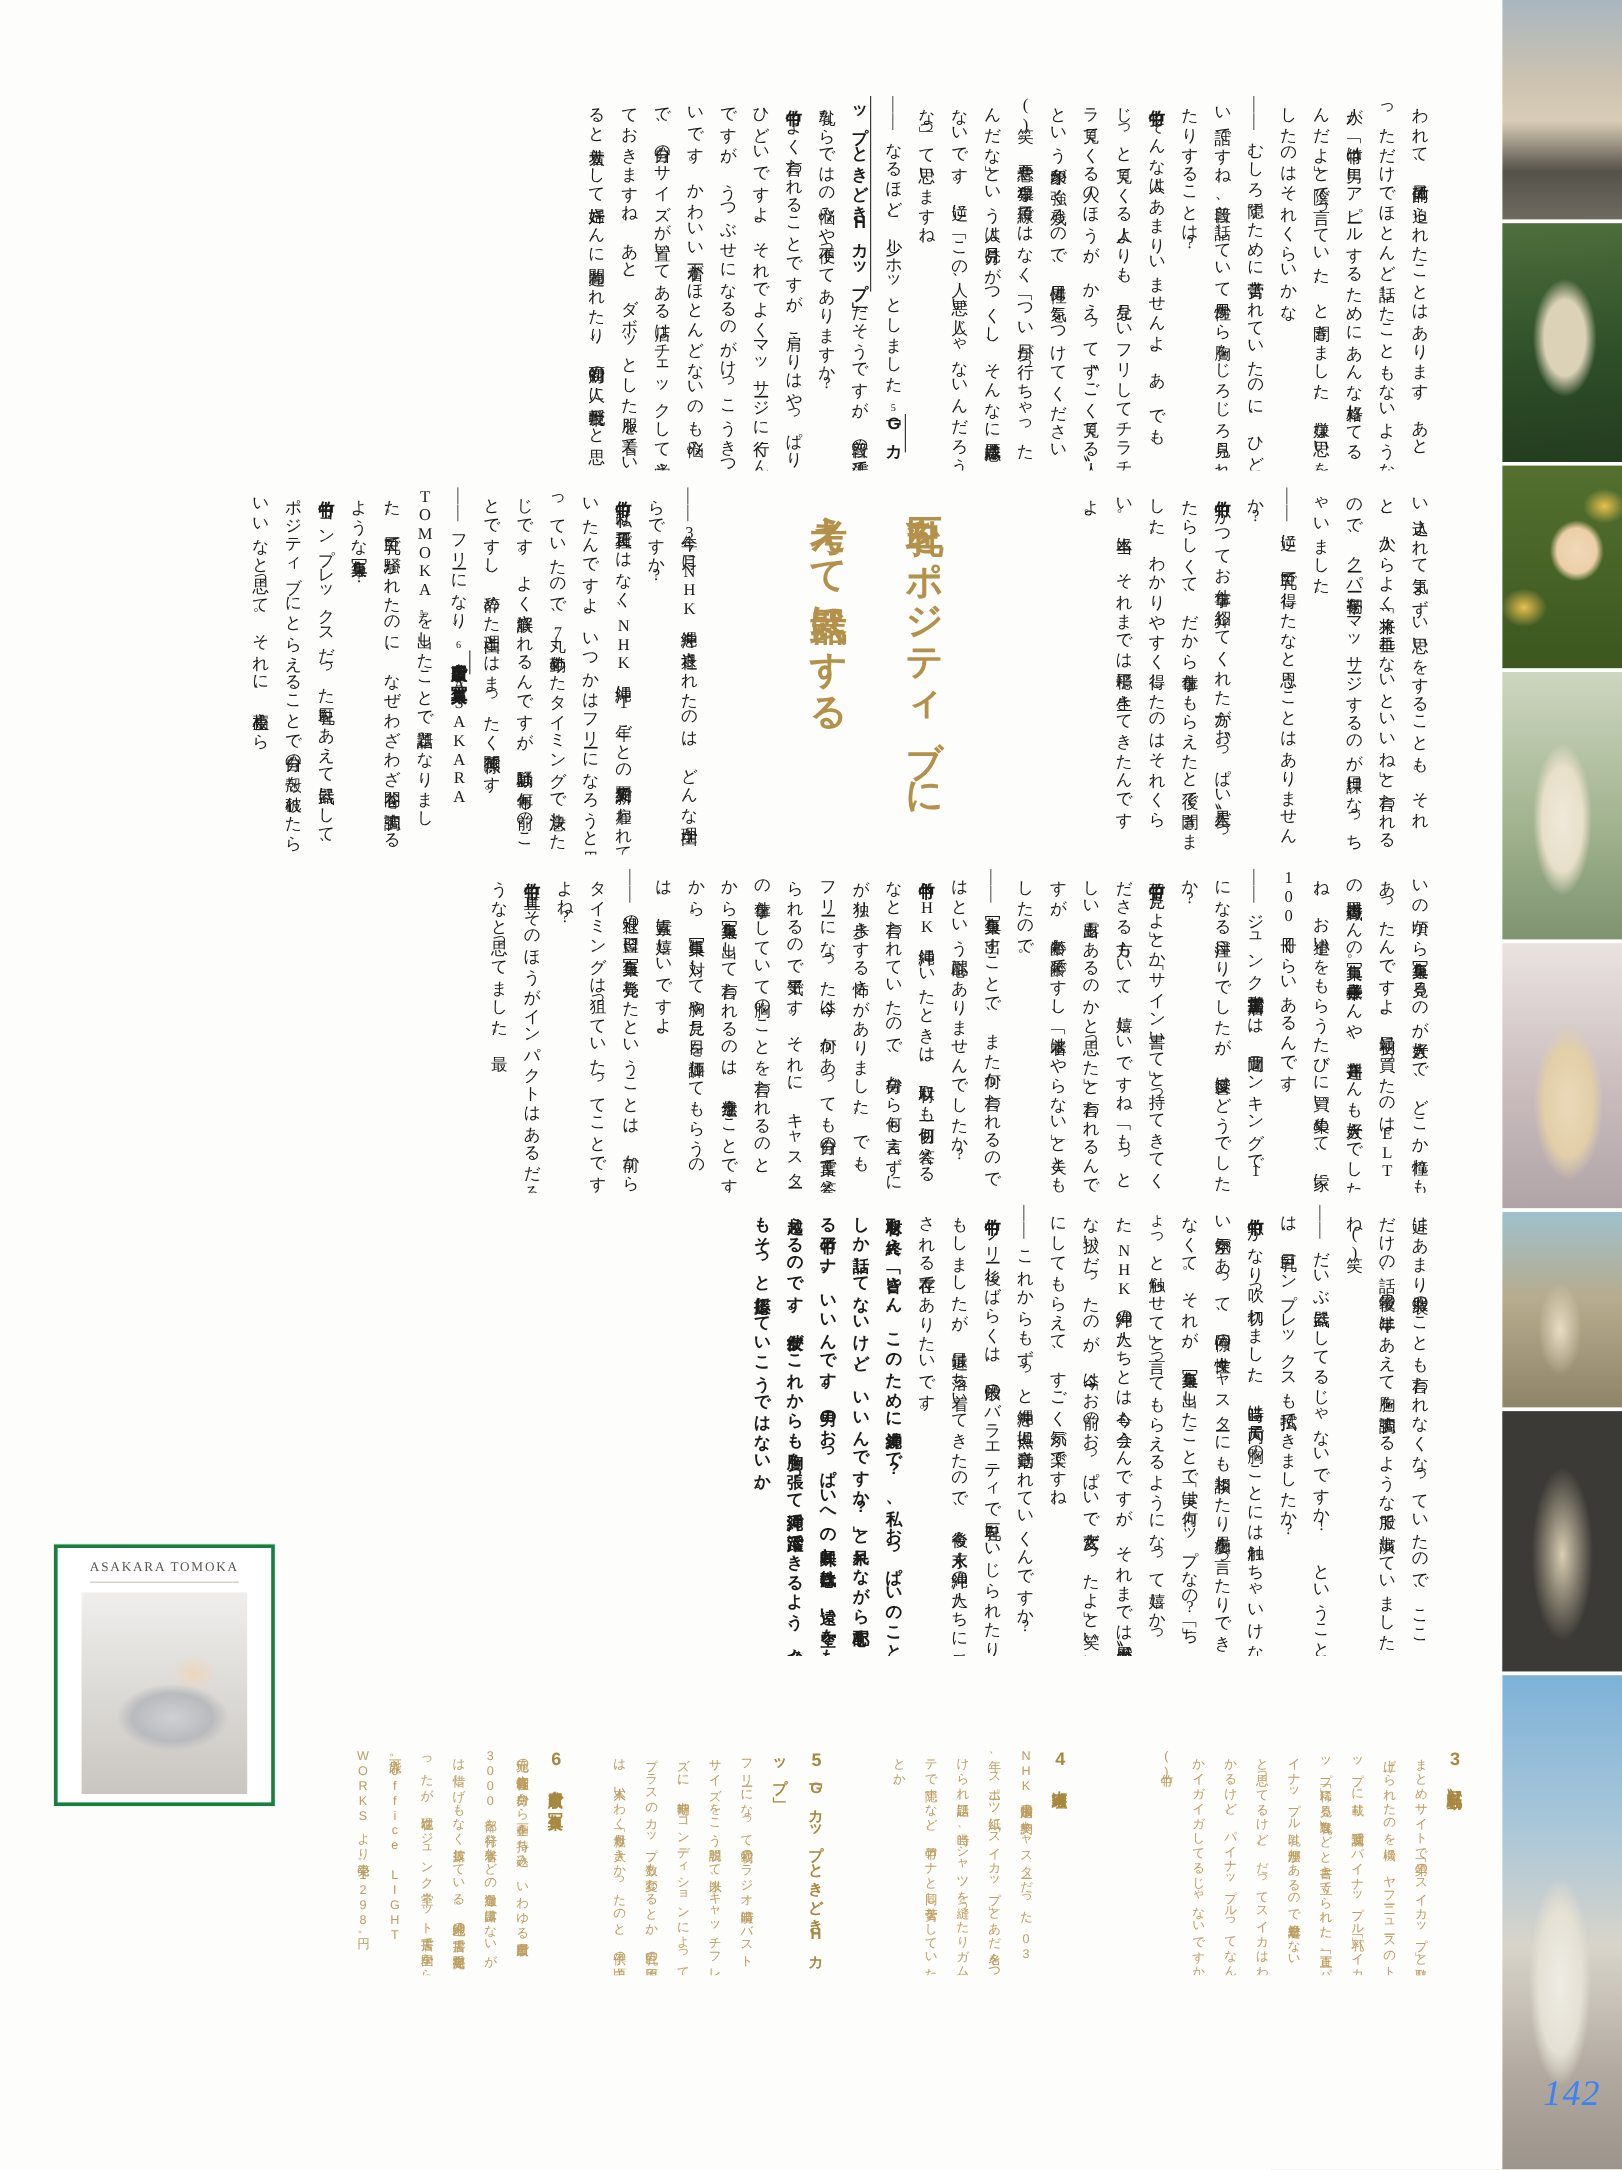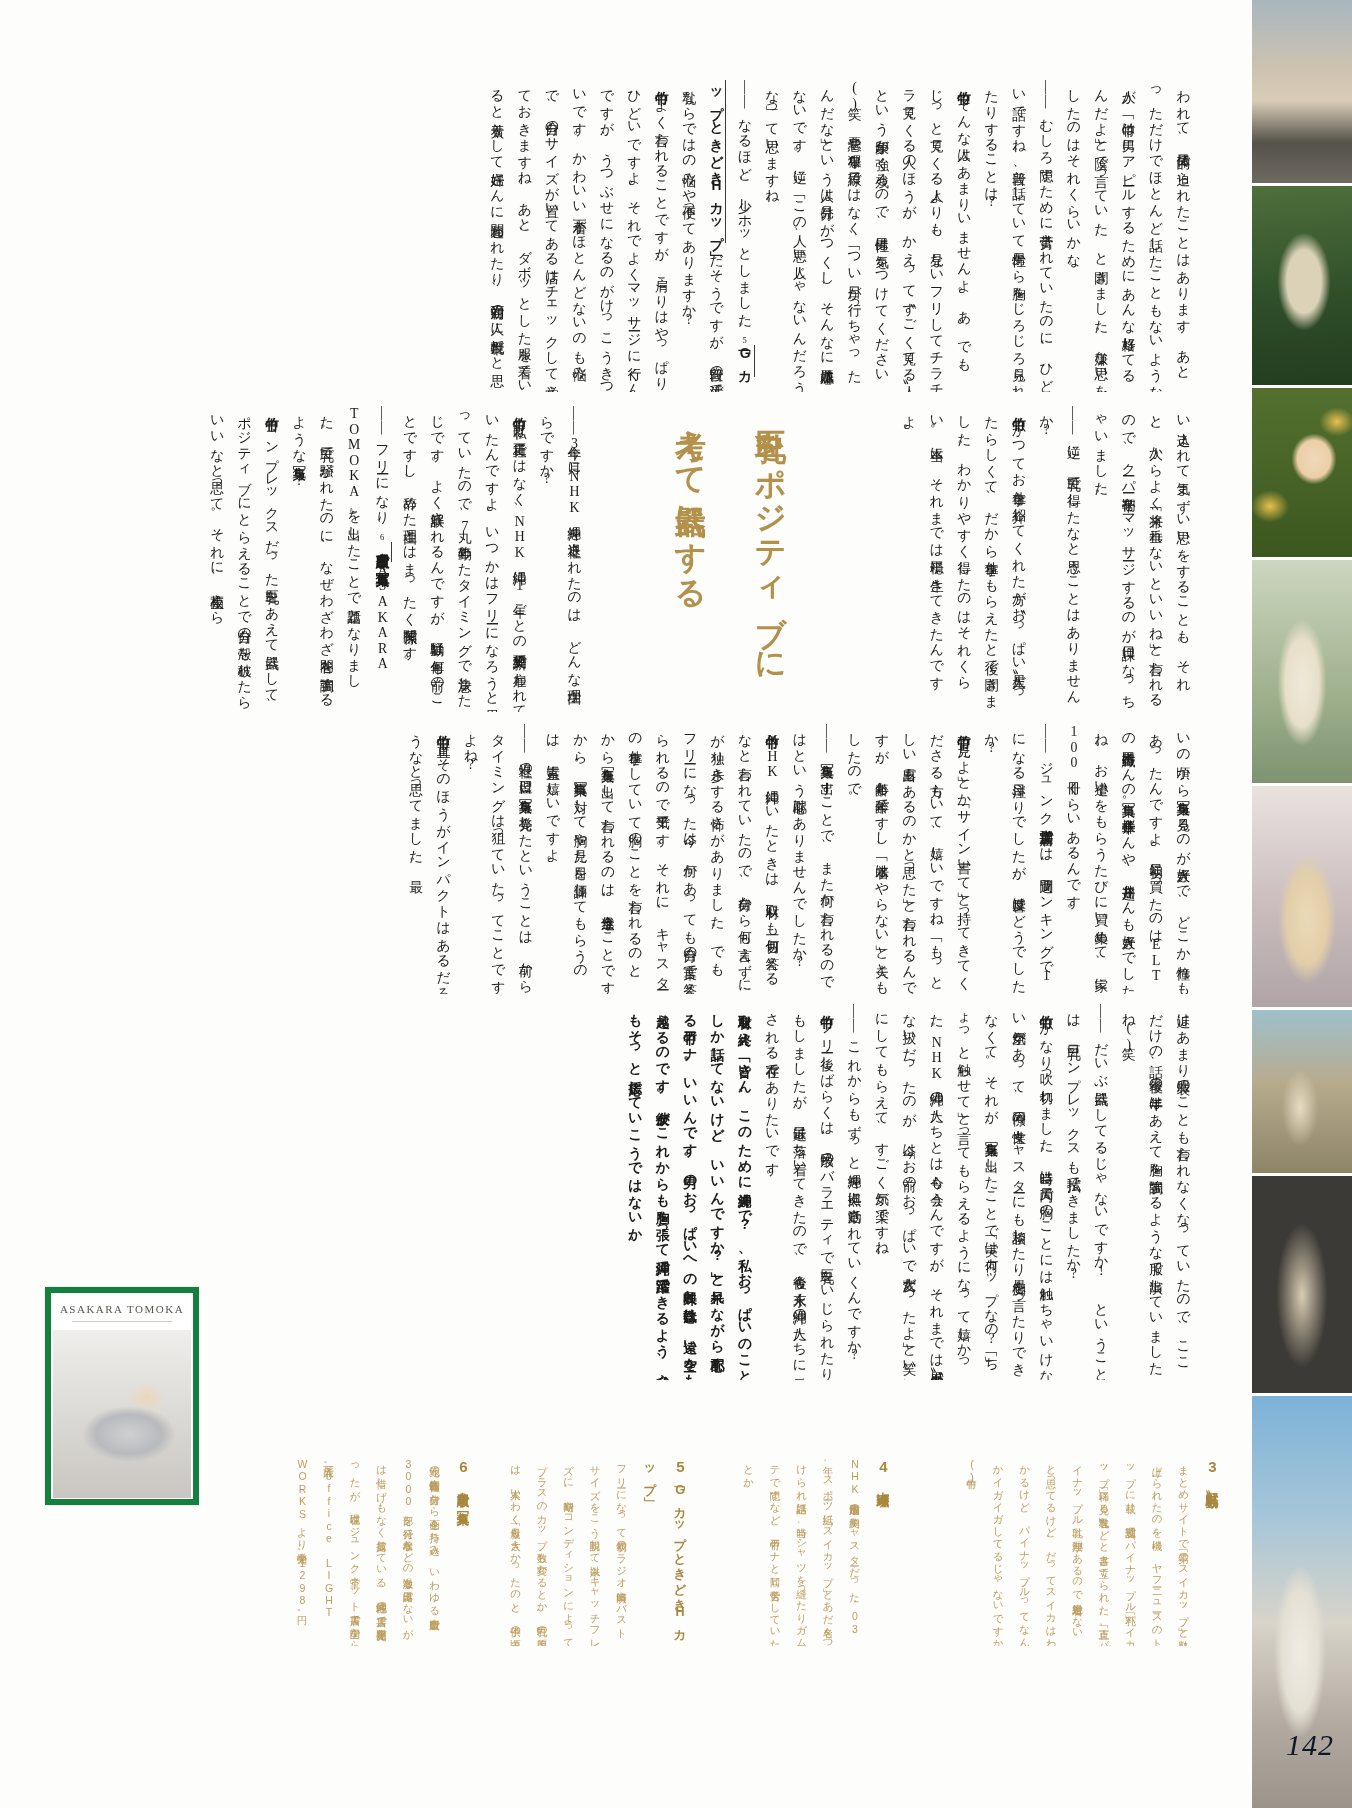--- a/index.html
+++ b/index.html
@@ -42,31 +42,31 @@
   .photo{width:100%;border-bottom:3px solid #fff;box-sizing:border-box;}
   .ph1{height:186px;background:linear-gradient(180deg,#a9b6bf 0%,#cdc3b0 38%,#d9cdb8 55%,#55524a 78%,#6e6a60 100%);}
   .ph2{height:202px;background:radial-gradient(38px 70px at 52% 48%,#dcd2b8 0%,#dcd2b8 45%,rgba(0,0,0,0) 70%),linear-gradient(175deg,#4f6f3d 0%,#2f4f29 55%,#233c1f 100%);}
   .ph3{height:172px;background:radial-gradient(30px 34px at 62% 42%,#f0d8ba 0%,#eccfa8 55%,rgba(0,0,0,0) 75%),radial-gradient(24px 20px at 18% 70%,#e9c04e 0%,rgba(0,0,0,0) 80%),radial-gradient(22px 18px at 85% 20%,#e9c04e 0%,rgba(0,0,0,0) 80%),linear-gradient(180deg,#53702f 0%,#3c571f 100%);}
   .ph4{height:226px;background:radial-gradient(34px 88px at 50% 55%,#efe9da 0%,#e7dfc9 50%,rgba(0,0,0,0) 72%),linear-gradient(180deg,#cdd6c0 0%,#9fb18d 60%,#7f9370 100%);}
   .ph5{height:224px;background:radial-gradient(40px 90px at 55% 60%,#ead9b9 0%,#e2cfa9 50%,rgba(0,0,0,0) 72%),linear-gradient(180deg,#e9e3e0 0%,#cdbfc0 50%,#b0a4a6 100%);}
   .ph6{height:166px;background:radial-gradient(26px 55px at 48% 60%,#e8ddc4 0%,rgba(0,0,0,0) 70%),linear-gradient(180deg,#9fc0cc 0%,#b7ab8d 45%,#8e8468 100%);}
   .ph7{height:220px;background:radial-gradient(30px 85px at 50% 55%,#d9cdb2 0%,#3c3a36 85%),linear-gradient(180deg,#a7b0b4 0%,#97a0a2 60%,#7c8380 100%);}
   .ph8{height:412px;border-bottom:none;background:radial-gradient(36px 120px at 48% 62%,#efece4 0%,#e4e0d4 50%,rgba(0,0,0,0) 72%),linear-gradient(180deg,#7db2d8 0%,#a8c6d8 30%,#d8d4ca 55%,#b2aaa0 80%,#9b948a 100%);}
   
-  #bookcover{position:absolute;left:45px;top:1287px;width:154px;height:218px;background:#fff;
-             border:6px solid #15803d;box-shadow:0 0 0 1px #eee;box-sizing:border-box;}
+  #bookcover{position:absolute;left:45px;top:1287px;width:184px;height:218px;background:#fff;
+             border:3px solid #15803d;box-shadow:0 0 0 1px #eee;box-sizing:border-box;}
   .bc-title{font-family:"Liberation Serif","DejaVu Serif",serif;font-size:11px;letter-spacing:1.5px;
             text-align:center;color:#5a5550;padding-top:10px;}
   .bc-rule{width:70%;height:1px;background:#cfc9bf;margin:6px auto 8px auto;}
   .bc-photo{width:138px;height:168px;margin:0 auto;
             background:radial-gradient(60px 36px at 55% 62%,#cfd0d2 0%,#b9babd 55%,rgba(0,0,0,0) 78%),
                        radial-gradient(26px 20px at 68% 40%,#ecd6bc 0%,rgba(0,0,0,0) 75%),
                        linear-gradient(180deg,#efeeec 0%,#dedcd8 45%,#c9c6c1 100%);}
   
-  #pagenum{position:absolute;left:1286px;top:1728px;font-style:italic;font-size:30px;color:#0f172a;
+  #pagenum{position:absolute;left:1286px;top:1728px;font-style:italic;font-size:30px;color:#3b82f6;
            font-family:"Liberation Serif","DejaVu Serif",serif;letter-spacing:1px;}
 </style>
 </head>
 <body>
 
 <div class="page">
 
   <div class="band" id="band1">
       <p class="cont">われて、体目的で迫られたことはあります。あと、一度会っただけでほとんど話したこともないような人が、「竹中は男にアピールするためにあんな格好してるんだよ」と陰で言っていた、と聞きました。嫌な思いをしたのはそれくらいかな。</p>
       <p class="q"><span class="dash">――</span>むしろ隠すために苦労されていたのに、ひどい話ですね。普段、話していて男性から胸をじろじろ見られたりすることは?</p>

